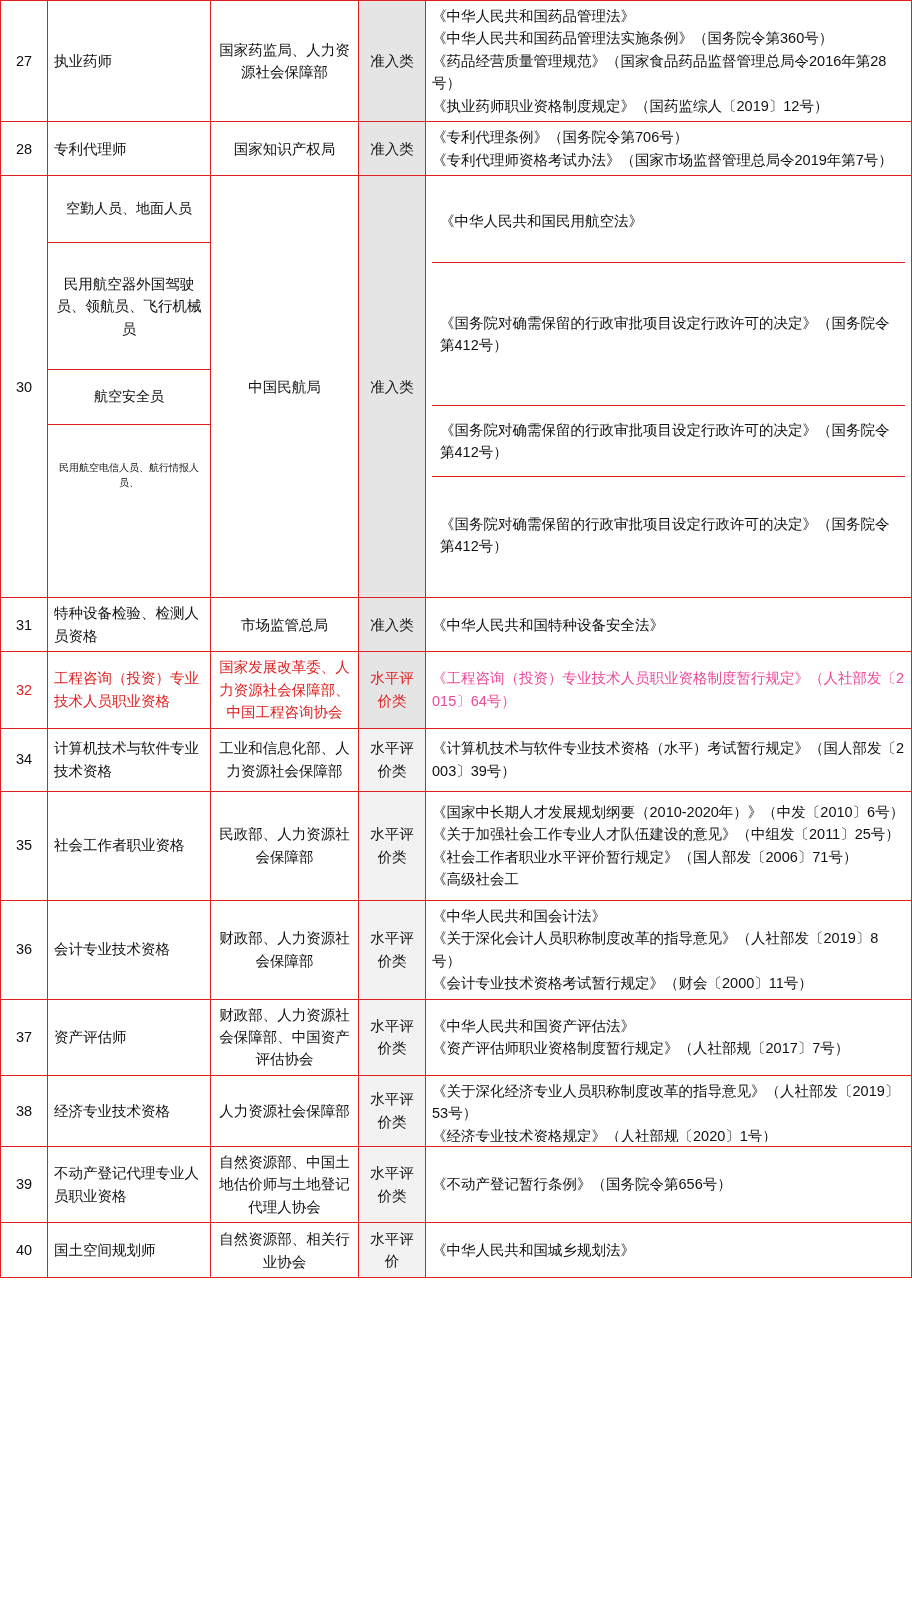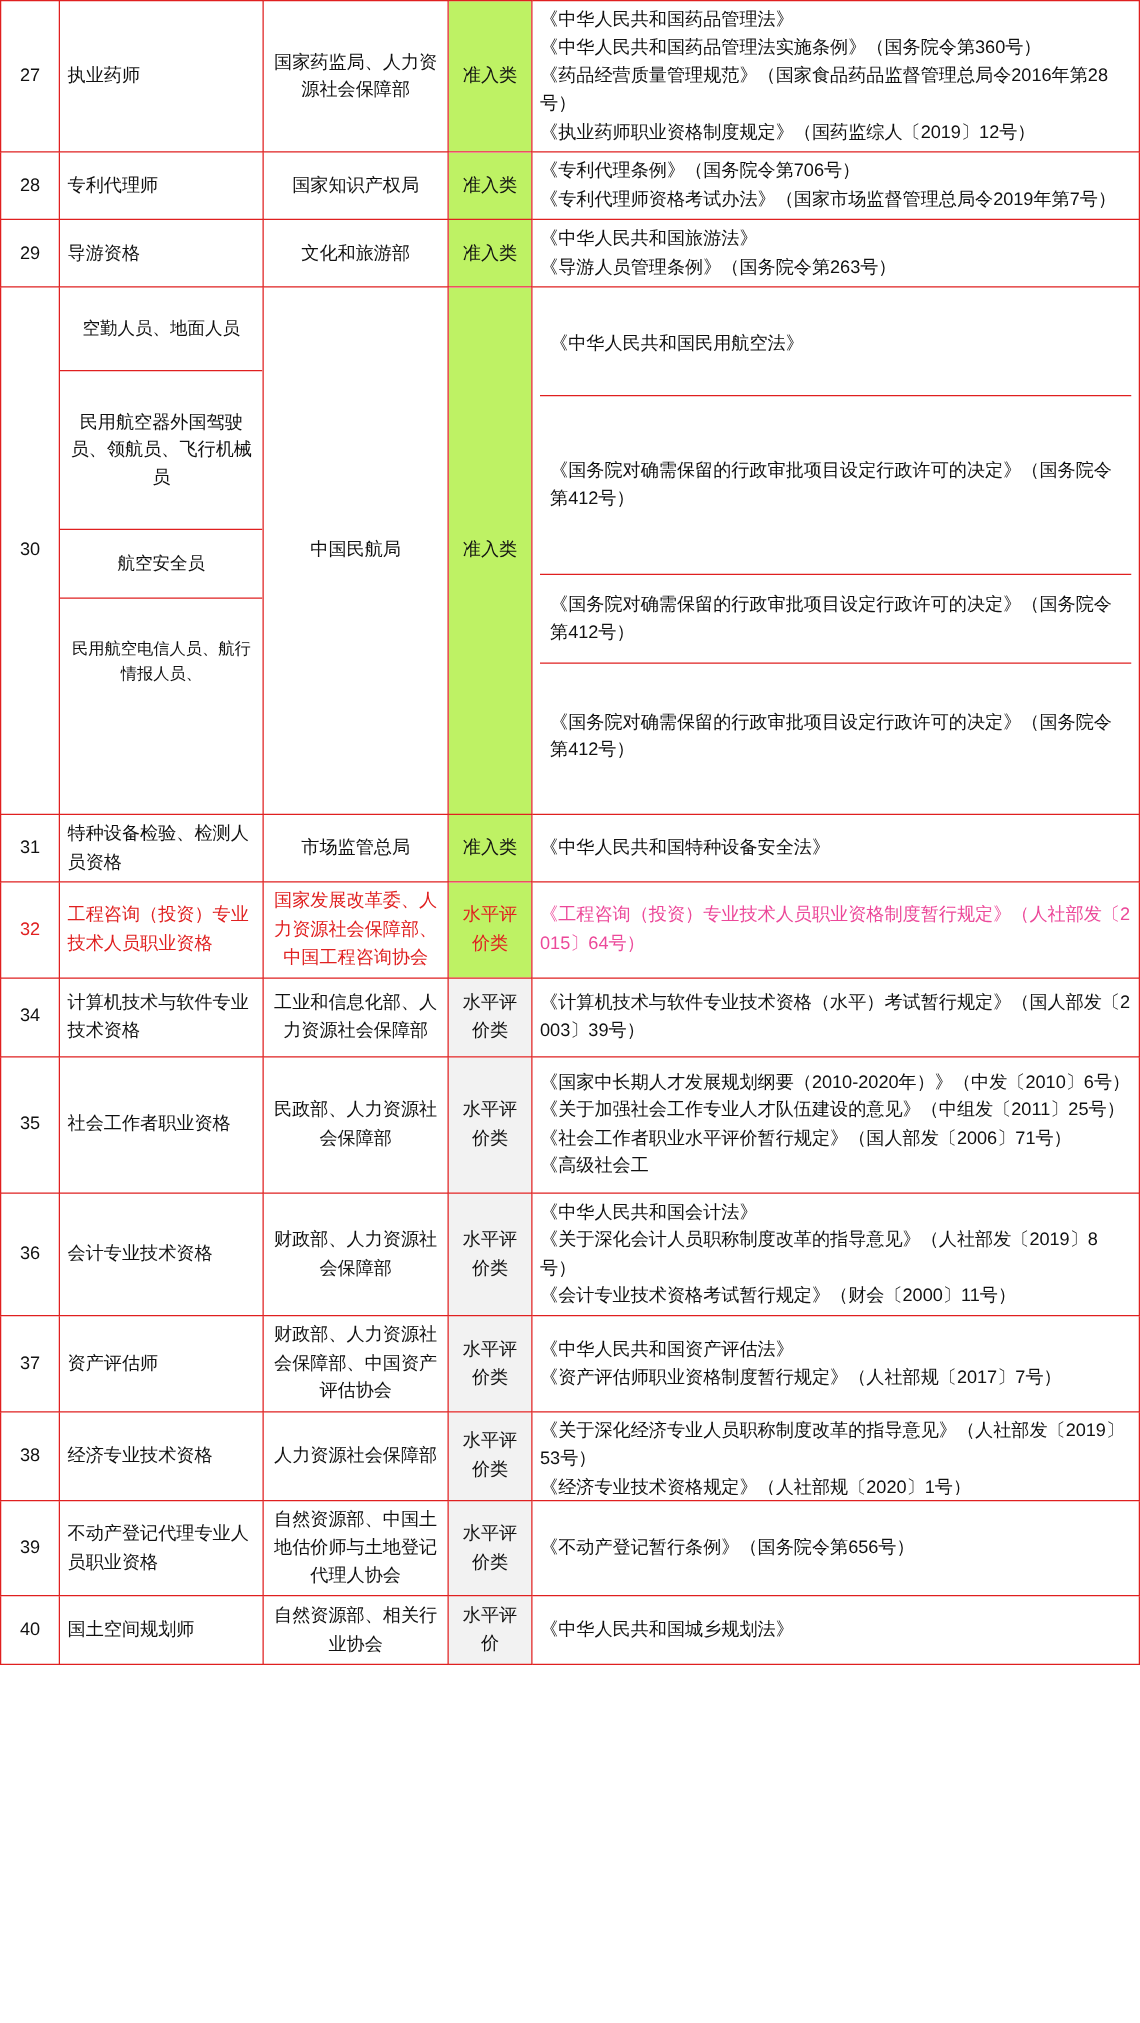--- a/index.html
+++ b/index.html
@@ -41,21 +41,21 @@
     text-align: center;
     padding: 2px 4px;
   }
   td.c-dept {
     width: 135px;
     text-align: center;
   }
   td.c-type {
     width: 54px;
     text-align: center;
-    background: #bef264;
+    background: #e5e5e5;
   }
   td.c-type.plain {
     background: #f2f2f2;
   }
   td.c-basis {
     text-align: left;
     padding-left: 8px;
   }
   td.c-basis .para {
     margin: 0;
@@ -116,47 +116,37 @@
       <td class="c-num">28</td>
       <td class="c-name">专利代理师</td>
       <td class="c-dept">国家知识产权局</td>
       <td class="c-type">准入类</td>
       <td class="c-basis">
         <p class="para">《专利代理条例》（国务院令第706号）</p>
         <p class="para">《专利代理师资格考试办法》（国家市场监督管理总局令2019年第7号）</p>
       </td>
     </tr>
 
-    <tr>
-      <td class="c-num">29</td>
-      <td class="c-name">导游资格</td>
-      <td class="c-dept">文化和旅游部</td>
-      <td class="c-type">准入类</td>
-      <td class="c-basis">
-        <p class="para">《中华人民共和国旅游法》</p>
-        <p class="para">《导游人员管理条例》（国务院令第263号）</p>
-      </td>
-    </tr>
 
     <tr>
       <td class="c-num">30</td>
       <td class="c-subname" style="width:116px;padding:0;vertical-align:top;">
         <table style="border-collapse:collapse;width:100%;height:330px;">
           <tbody>
               <tr>
                 <td style="border:0;border-bottom:1px solid #e02020;text-align:center;height:62px;padding:2px 4px;font-size:14px;overflow:hidden;">空勤人员、地面人员</td>
               </tr>
           <tr>
                 <td style="border:0;border-bottom:1px solid #e02020;text-align:center;height:122px;padding:2px 4px;font-size:14.5px;">民用航空器外国驾驶员、领航员、飞行机械员</td>
               </tr>
           <tr>
                 <td style="border:0;border-bottom:1px solid #e02020;text-align:center;height:50px;padding:2px 4px;font-size:14px;">航空安全员</td>
               </tr>
           <tr>
-                <td style="border:0;text-align:center;height:96px;padding:2px 4px;font-size:13px;">民用航空电信人员、航行情报人员、</td>
+                <td style="border:0;text-align:center;height:96px;padding:2px 4px;font-size:10px;">民用航空电信人员、航行情报人员、</td>
               </tr>
         </tbody>
           </table>
       </td>
       <td class="c-dept">中国民航局</td>
       <td class="c-type">准入类</td>
       <td class="c-basiswrap">
         <table>
           <tbody>
               <tr>

